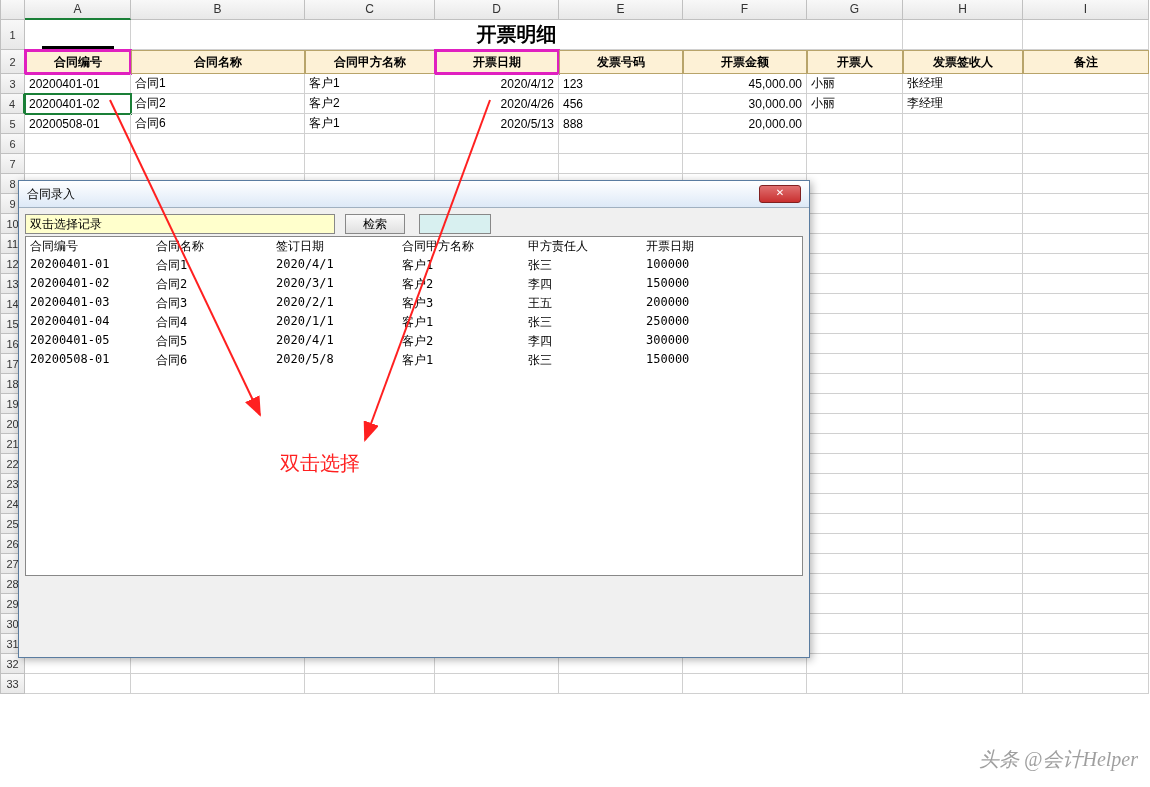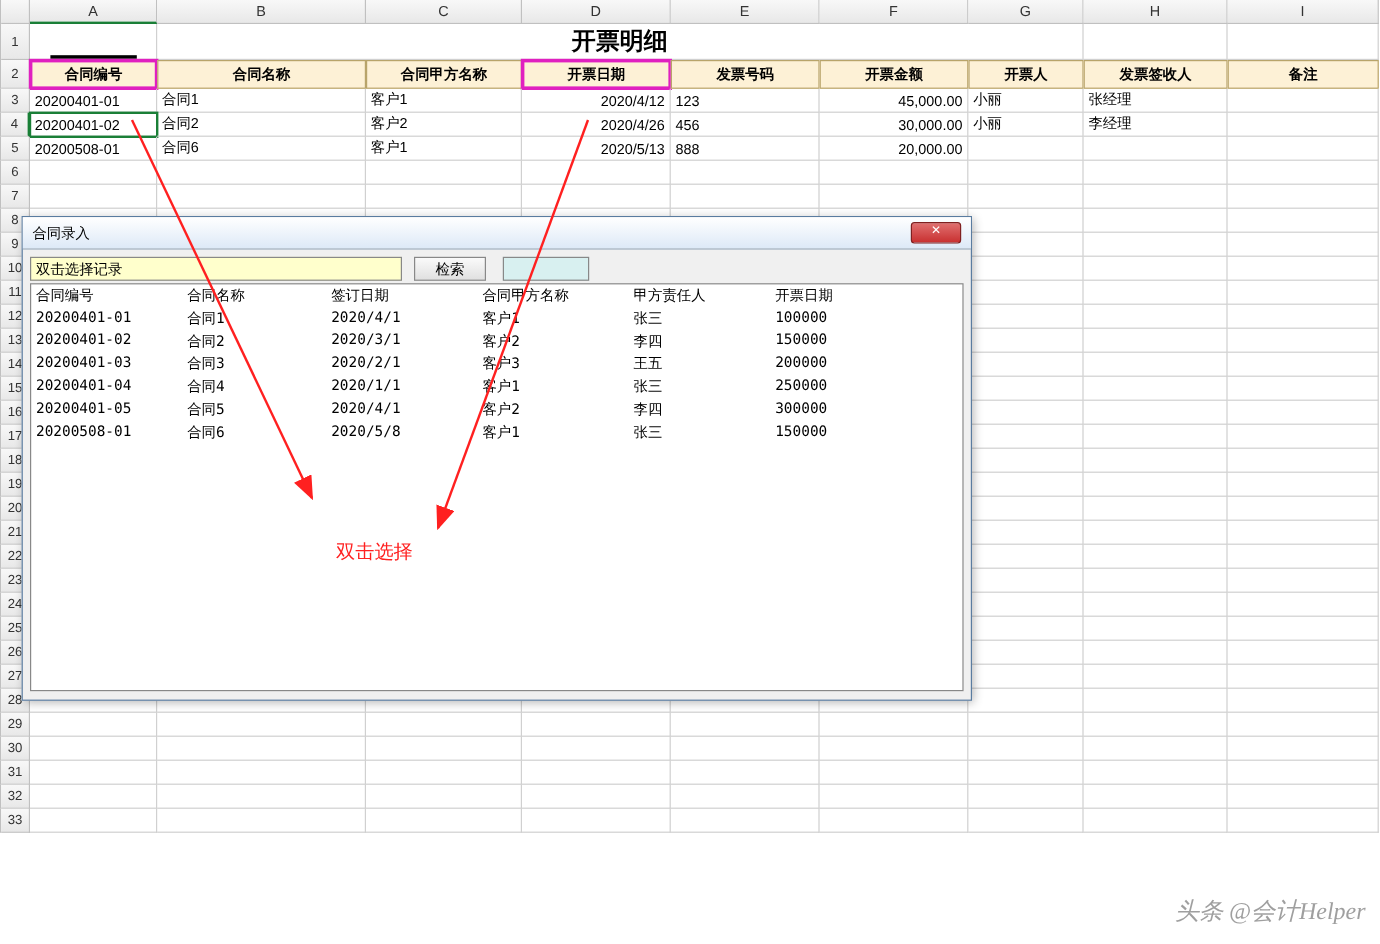--- a/index.html
+++ b/index.html
@@ -30,35 +30,35 @@
 
 .th-cell { background: #fdf1d6; border: 1px solid #b8a46a; text-align: center; justify-content: center; font-weight: bold; font-size: 12px; }
 .highlight-box { outline: 3px solid #e020c0; outline-offset: -2px; }
 
 .num-right { justify-content: flex-end; }
 
 
 .selected-cell { outline: 2px solid #1a7f37; outline-offset: -1px; }
 
 
-.dialog { position: absolute; left: 18px; top: 180px; width: 792px; height: 404px; background: #f0f0f0; border: 1px solid #5a7ca0; box-shadow: 2px 2px 8px rgba(0,0,0,0.3); }
+.dialog { position: absolute; left: 18px; top: 180px; width: 792px; height: 478px; background: #f0f0f0; border: 1px solid #5a7ca0; box-shadow: 2px 2px 8px rgba(0,0,0,0.3); }
 .dialog-title { background: linear-gradient(#fff,#dde9f7); border-bottom: 1px solid #a0b0c0; padding: 4px 8px; font-size: 12px; display:flex; justify-content:space-between; align-items:center; }
 .dialog-close { background: linear-gradient(#e07070,#c83030); color:#fff; border:1px solid #802020; border-radius:3px; width:42px; height:18px; font-size:10px; text-align:center; line-height:14px; cursor:pointer; }
 .dialog-body { padding: 6px; }
 .search-row { display:flex; gap:10px; margin-bottom:2px; }
 .search-input { width: 310px; background:#ffffcc; border:1px solid #888; padding:2px 4px; font-size:12px; }
 .search-btn { width:60px; background:linear-gradient(#fafafa,#e0e0e0); border:1px solid #888; font-size:12px; cursor:pointer; }
 .search-extra { width:72px; background:#d8f0f0; border:1px solid #888; margin-left:4px; }
 .list-box { background:#fff; border:1px solid #888; height: 340px; overflow:auto; font-family: "SimSun", monospace; font-size:12px; }
 .list-head, .list-row { display:flex; padding:1px 4px; }
 .lc1{width:126px;} .lc2{width:108px;} .lc3{width:126px;margin-left:12px;} .lc4{width:126px;} .lc5{width:118px;} .lc6{width:100px;}
 
 
 .overlay { position:absolute; left:0; top:0; width:1150px; height:787px; pointer-events:none; }
-.anno-text { position:absolute; color:#ff2020; font-size:16px; font-family:"SimSun"; }
+.anno-text { position:absolute; color:#ff2020; font-size:20px; font-family:"SimSun"; }
 
 
 .watermark { position:absolute; right:12px; bottom:14px; font-size:20px; color:rgba(80,80,80,0.55); font-style:italic; font-family:"SimSun"; }
 </style>
 </head>
 <body>
 
 <div class="col-headers">
   <div class="row-num-header"></div>
   <div class="col-header col-A selA">A</div>

